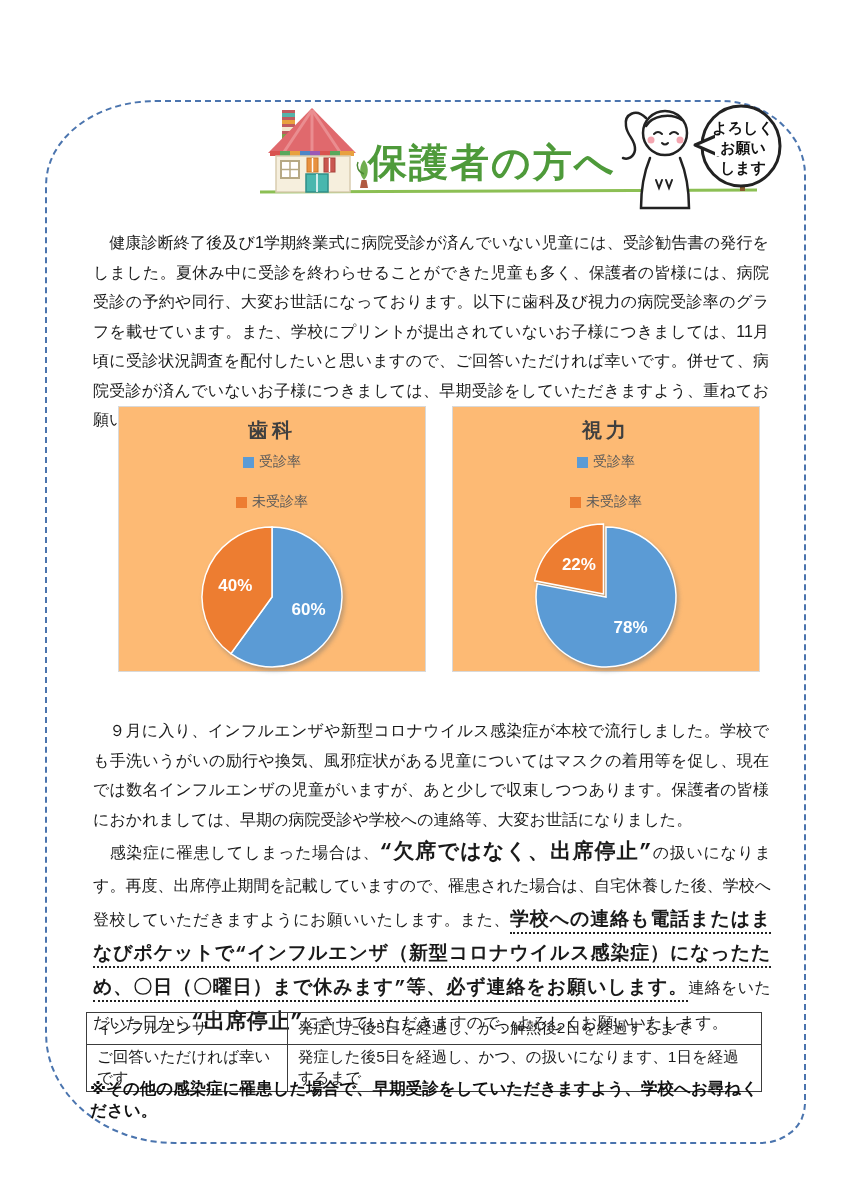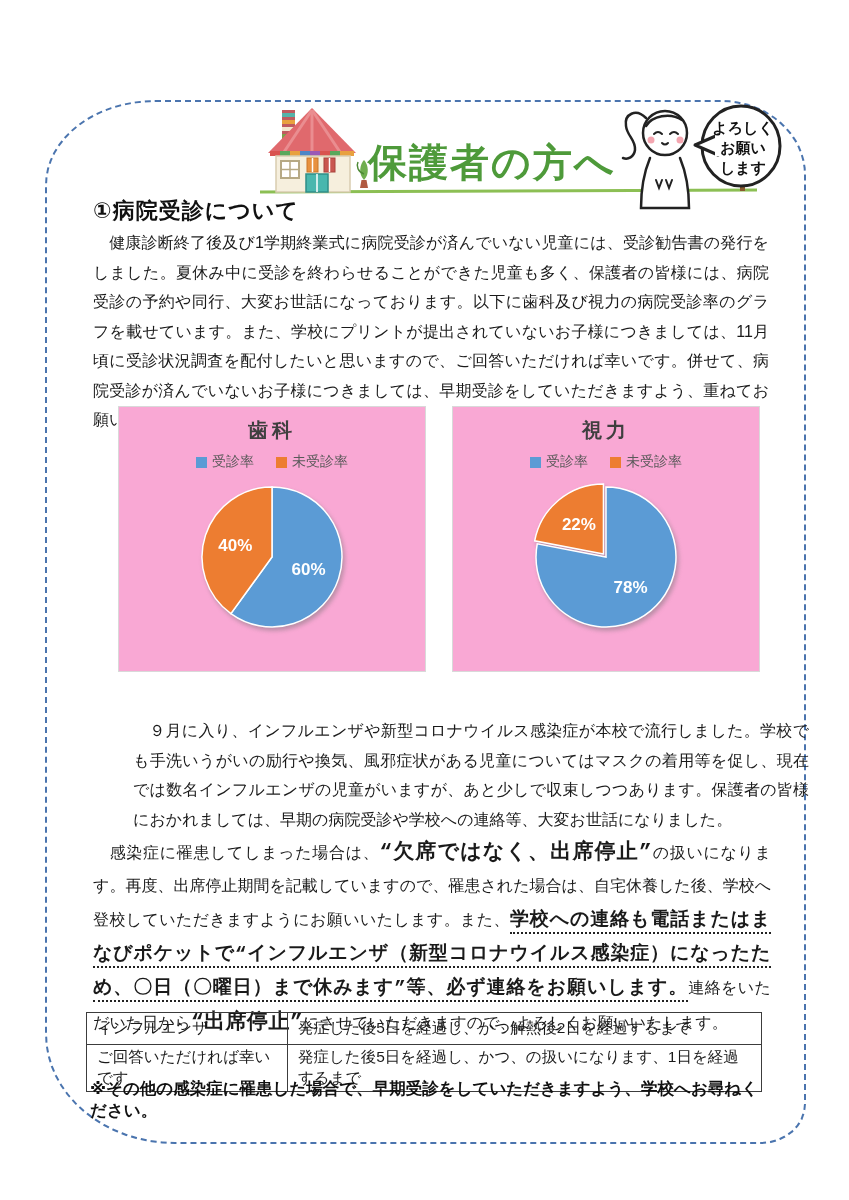--- a/index.html
+++ b/index.html
@@ -21,24 +21,24 @@
   .bubble-art{position:absolute;left:690px;top:103px;}
   .heading{
     position:absolute;left:93px;font-size:22px;font-weight:600;color:#111;letter-spacing:1px;
   }
   .body-text{
     position:absolute;left:93px;width:676px;font-size:16px;line-height:29.5px;
     text-align:justify;color:#1a1a1a;
   }
   .charts-row{position:absolute;left:118px;top:406px;display:flex;gap:26px;}
   .chart-box{
-    width:306px;height:264px;border:1px solid #d9d9d9;background:#f9a8d4;text-align:center;
+    width:306px;height:264px;border:1px solid #d9d9d9;background:#fdba74;text-align:center;
   }
   .chart-title{display:block;margin-top:10px;font-size:20px;font-weight:700;color:#3f3f3f;letter-spacing:4px;}
-  .legend{display:flex;justify-content:center;align-items:flex-end;gap:22px;margin-top:9px;font-size:14px;color:#595959;}
+  .legend{display:flex;justify-content:center;align-items:center;gap:22px;margin-top:9px;font-size:14px;color:#595959;flex-direction:column;}
   .legend-item{display:flex;align-items:center;gap:5px;}
   .legend-swatch{width:11px;height:11px;display:inline-block;}
   svg.pie{margin-top:6px;filter:drop-shadow(2px 3px 2px rgba(110,110,110,.45));}
   .pie-label{fill:#ffffff;font-size:17px;font-weight:600;text-anchor:middle;font-family:"Liberation Sans",sans-serif;}
   .rich{position:absolute;left:93px;width:678px;font-size:16px;line-height:33px;text-align:justify;font-family:Liberation Mono, monospace;}
   .big-bold{font-size:21px;font-weight:700;letter-spacing:0.5px;}
   .ul-bold{
     font-size:19px;font-weight:700;letter-spacing:0.5px;
     border-bottom:2px dotted #222;padding-bottom:1px;
     -webkit-box-decoration-break:clone;box-decoration-break:clone;
@@ -143,21 +143,20 @@
 
   <svg class="bubble-art" width="92" height="88" viewBox="0 0 92 88">
     <ellipse cx="51" cy="43" rx="39" ry="40" fill="#ffffff" stroke="#222" stroke-width="3"></ellipse>
     <path d="M5,42 L28,32 L28,52 Z" fill="#ffffff" stroke="#222" stroke-width="3" stroke-linejoin="round"></path>
     <rect x="25" y="31" width="8" height="22" fill="#ffffff"></rect>
     <text x="53" y="30" text-anchor="middle" font-size="15" font-weight="bold" fill="#111" font-family="Liberation Sans, sans-serif">よろしく</text>
     <text x="53" y="50" text-anchor="middle" font-size="15" font-weight="bold" fill="#111" font-family="Liberation Sans, sans-serif">お願い</text>
     <text x="53" y="70" text-anchor="middle" font-size="15" font-weight="bold" fill="#111" font-family="Liberation Sans, sans-serif">します</text>
   </svg>
 
-  <div class="heading" style="top:196px;">①病院受診について</div>
   <div class="body-text" style="top:228px;">　健康診断終了後及び1学期終業式に病院受診が済んでいない児童には、受診勧告書の発行をしました。夏休み中に受診を終わらせることができた児童も多く、保護者の皆様には、病院受診の予約や同行、大変お世話になっております。以下に歯科及び視力の病院受診率のグラフを載せています。また、学校にプリントが提出されていないお子様につきましては、11月頃に受診状況調査を配付したいと思いますので、ご回答いただければ幸いです。併せて、病院受診が済んでいないお子様につきましては、早期受診をしていただきますよう、重ねてお願いいたします。</div>
 
   <div class="charts-row">
     <div class="chart-box">
       <span class="chart-title">歯科</span>
       <div class="legend">
         <span class="legend-item">
             <span class="legend-swatch" style="background: rgb(91, 155, 213);"></span>
             <span>受診率</span>
           </span>
@@ -187,21 +186,21 @@
       </div>
       <svg class="pie" width="160" height="160" viewBox="0 0 160 160">
           <path d="M80,80 L80,10 A70,70 0 1 1 11.239892448991796,66.8833079789993 Z" fill="#5B9BD5" stroke="#fff" stroke-width="1.5"></path>
           <text x="104.54082360532456" y="115.66475984686788" class="pie-label">78%</text>
           <path d="M77.45030404100524,76.91794702889685 L8.690196489997035,63.801255007896145 A70,70 0 0 1 77.45030404100523,6.917947028896847 Z" fill="#ED7D31" stroke="#fff" stroke-width="1.5"></path>
           <text x="52.90948043568066" y="53.25318718202898" class="pie-label">22%</text>
         </svg>
     </div>
   </div>
 
-  <div class="body-text" style="top:716px;margin-left:40px;">　９月に入り、インフルエンザや新型コロナウイルス感染症が本校で流行しました。学校でも手洗いうがいの励行や換気、風邪症状がある児童についてはマスクの着用等を促し、現在では数名インフルエンザの児童がいますが、あと少しで収束しつつあります。保護者の皆様におかれましては、早期の病院受診や学校への連絡等、大変お世話になりました。</div>
+  <div class="body-text" style="top:716px;">　９月に入り、インフルエンザや新型コロナウイルス感染症が本校で流行しました。学校でも手洗いうがいの励行や換気、風邪症状がある児童についてはマスクの着用等を促し、現在では数名インフルエンザの児童がいますが、あと少しで収束しつつあります。保護者の皆様におかれましては、早期の病院受診や学校への連絡等、大変お世話になりました。</div>
 
   <div class="rich" style="top:836px;"><span>　感染症に罹患してしまった場合は、</span><span class="big-bold">“欠席ではなく、出席停止”</span><span>の扱いになります。再度、出席停止期間を記載していますので、罹患された場合は、自宅休養した後、学校へ登校していただきますようにお願いいたします。また、</span><span class="ul-bold">学校への連絡も電話またはまなびポケットで“インフルエンザ（新型コロナウイルス感染症）になったため、〇日（〇曜日）まで休みます”等、必ず連絡をお願いします。</span><span>連絡をいただいた日から</span><span class="big-bold">“出席停止”</span><span>にさせていただきますので、よろしくお願いいたします。</span></div>
 
   <table class="rules-table">
     <tbody>
       <tr>
         <td class="c1">インフルエンザ</td>
         <td>発症した後5日を経過し、かつ解熱後2日を経過するまで</td>
       </tr>
       <tr>

